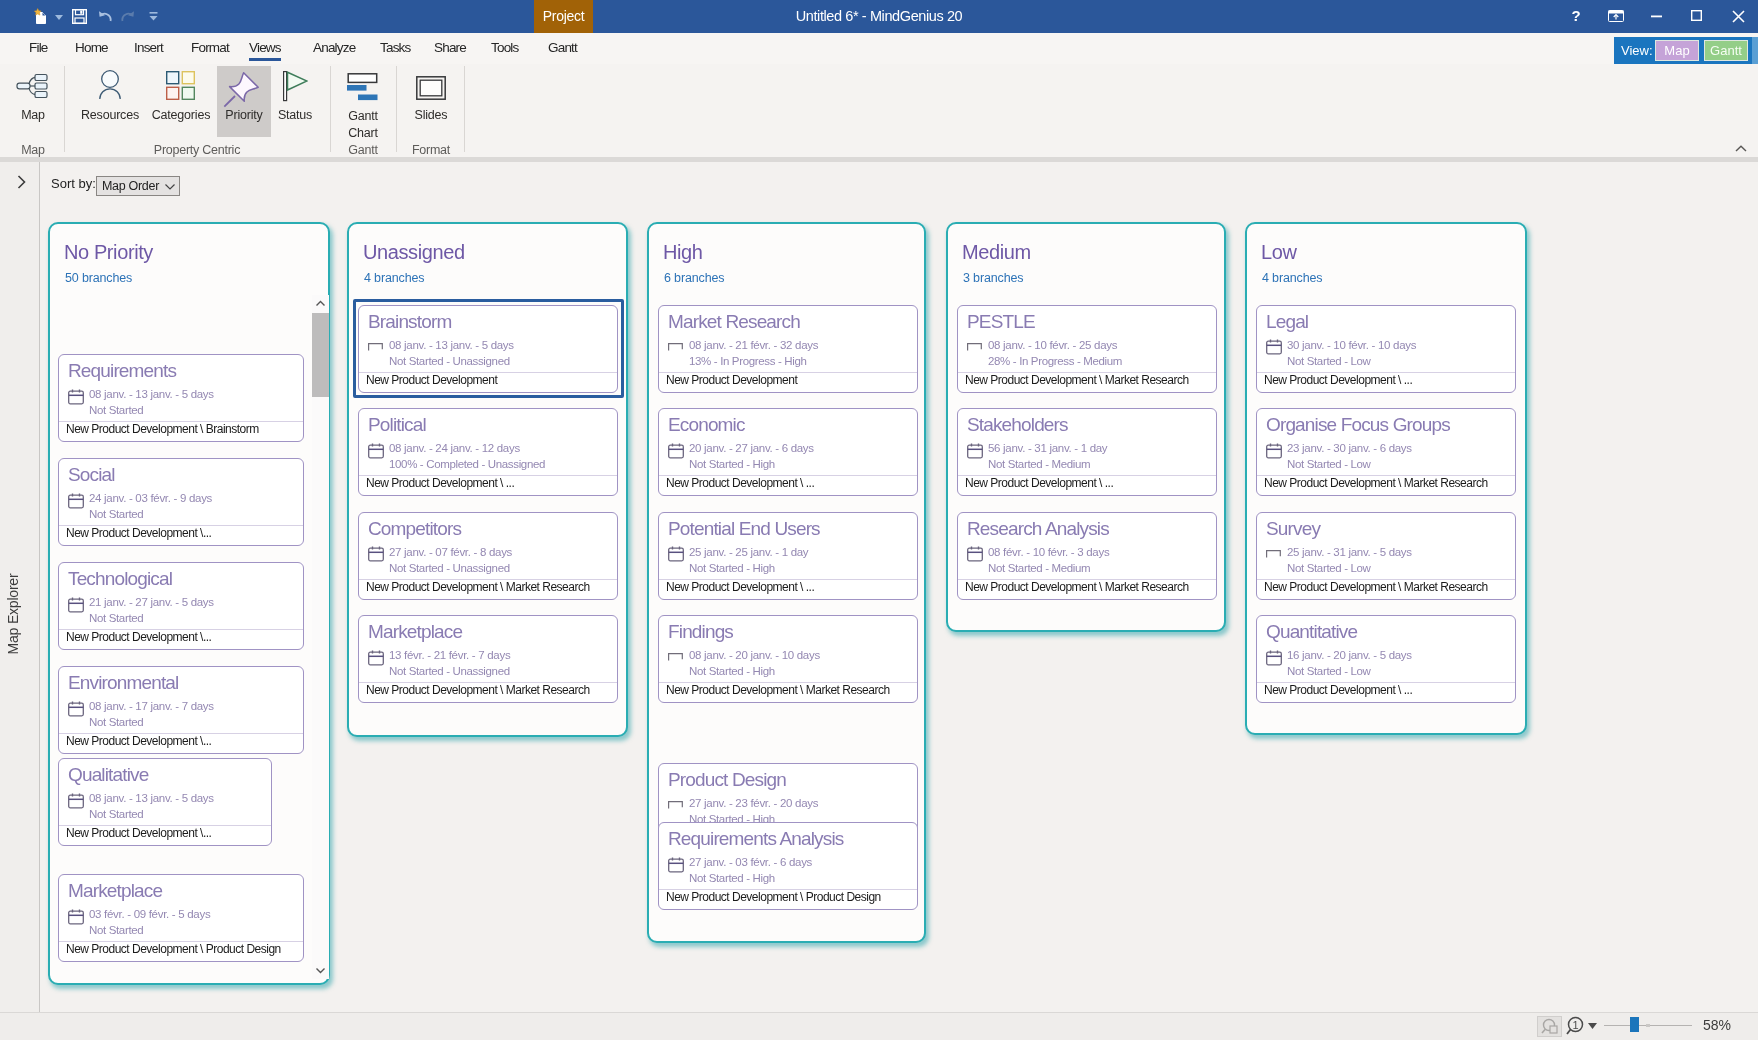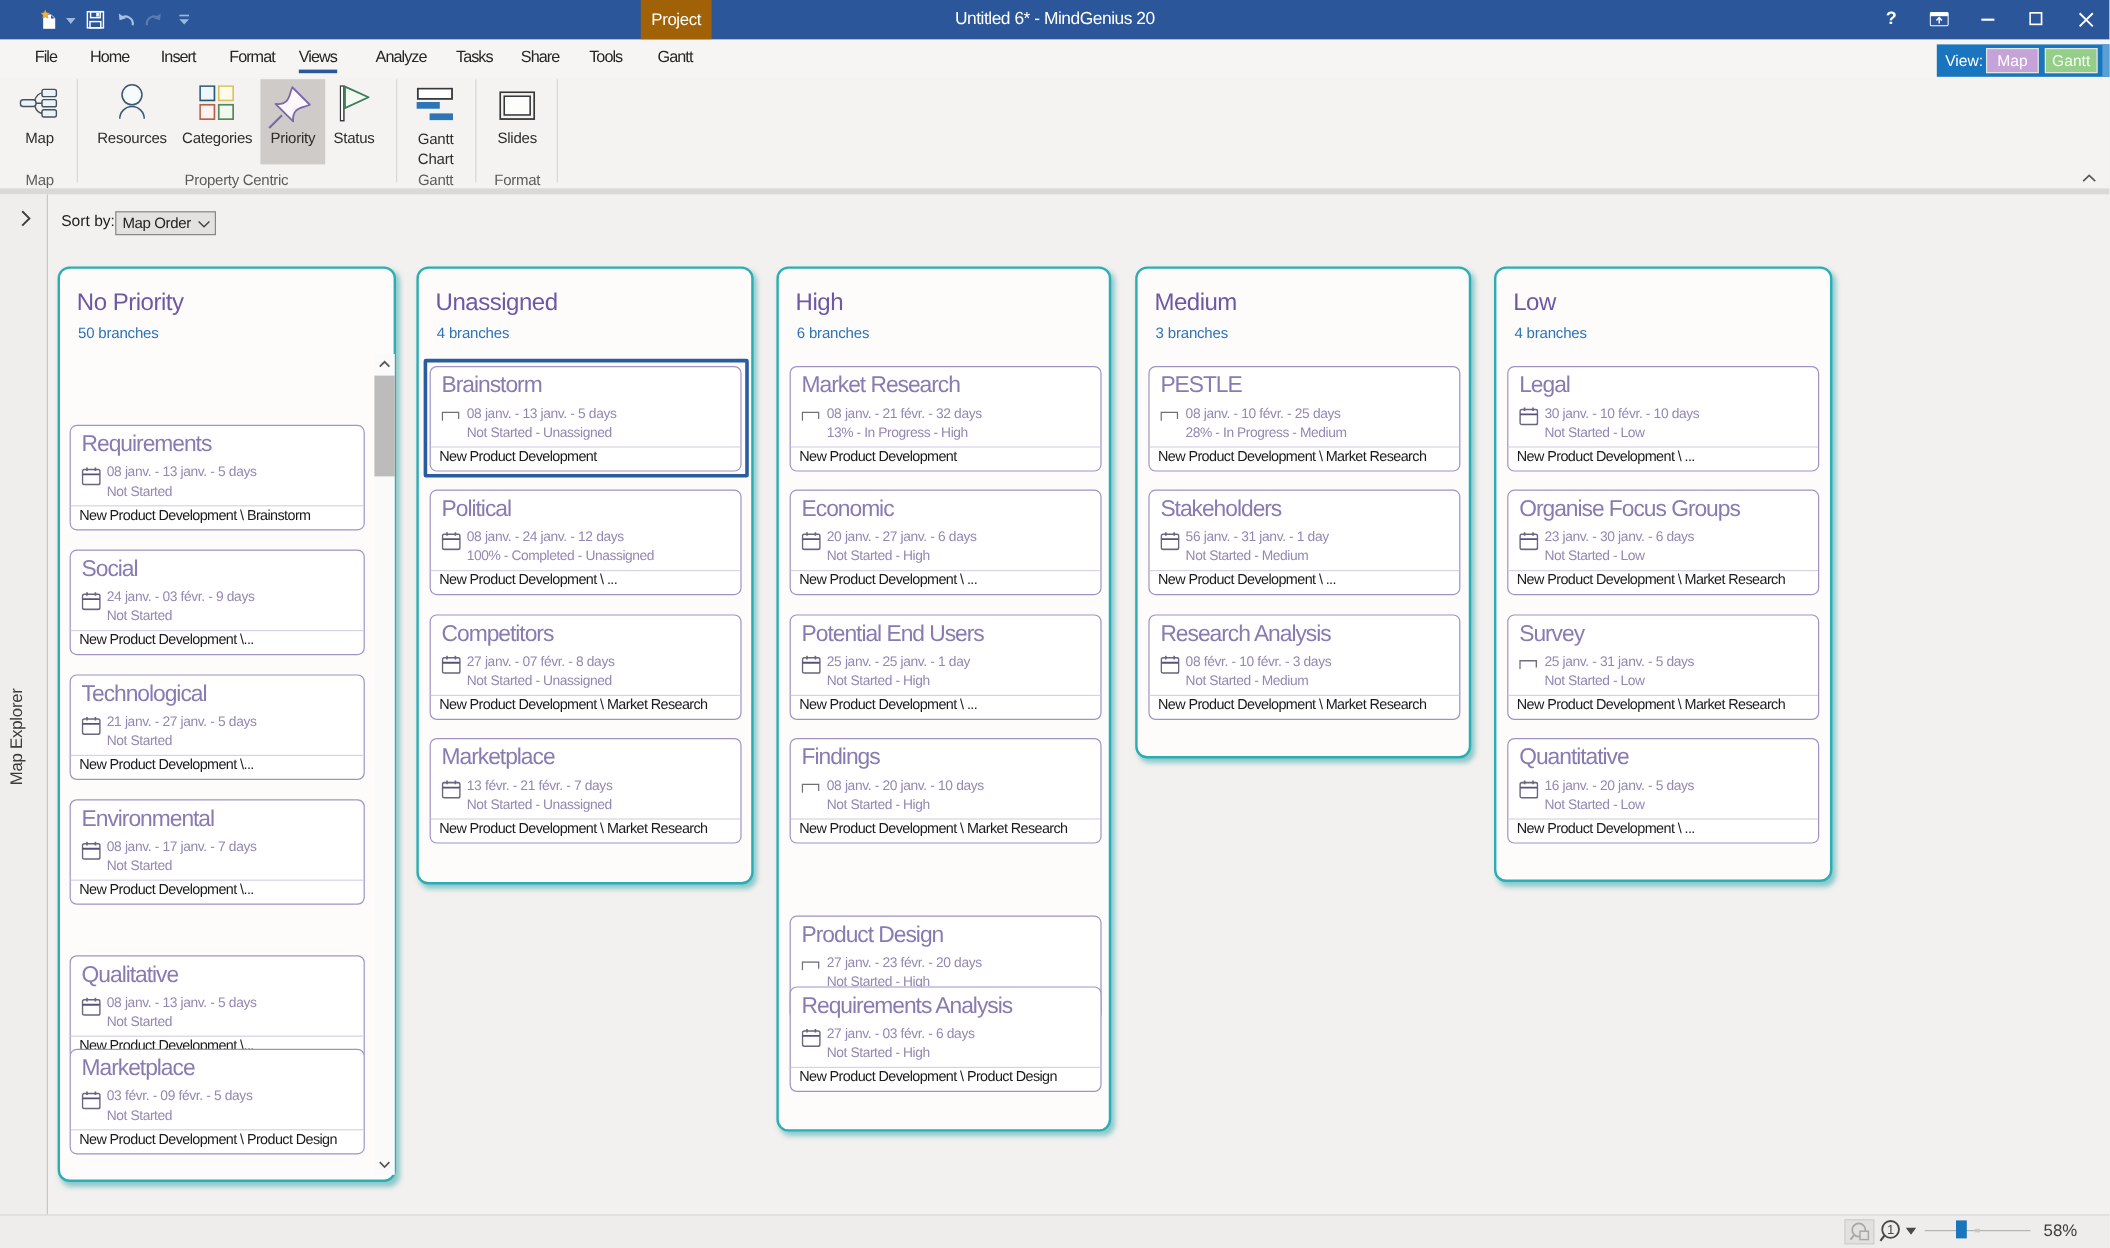--- a/index.html
+++ b/index.html
@@ -234,21 +234,21 @@
         <div class="ctitle">Environmental</div>
         <svg class="cicon" width="16" height="16" viewBox="0 0 16 16">
           <path d="M4.5 0.5 v3 M11.5 0.5 v3" stroke="#6b657e" stroke-width="1.4" fill="none"></path>
           <rect x="0.7" y="2.2" width="14.6" height="12.6" rx="1.5" fill="none" stroke="#6b657e" stroke-width="1.3"></rect>
           <path d="M0.8 6.3 H15.2" stroke="#58507f" stroke-width="1.5"></path>
         </svg>
         <div class="cdate">08 janv. - 17 janv. - 7 days</div>
         <div class="cstatus">Not Started</div>
         <div class="cfoot">New Product Development \...</div>
       </div>
-      <div class="card" style="left:8px;top:499px;width:246px;padding-left:40px;">
+      <div class="card" style="left:8px;top:461px;width:214px;padding-left:40px;">
         <div class="ctitle">Qualitative</div>
         <svg class="cicon" width="16" height="16" viewBox="0 0 16 16">
           <path d="M4.5 0.5 v3 M11.5 0.5 v3" stroke="#6b657e" stroke-width="1.4" fill="none"></path>
           <rect x="0.7" y="2.2" width="14.6" height="12.6" rx="1.5" fill="none" stroke="#6b657e" stroke-width="1.3"></rect>
           <path d="M0.8 6.3 H15.2" stroke="#58507f" stroke-width="1.5"></path>
         </svg>
         <div class="cdate">08 janv. - 13 janv. - 5 days</div>
         <div class="cstatus">Not Started</div>
         <div class="cfoot">New Product Development \...</div>
       </div>

